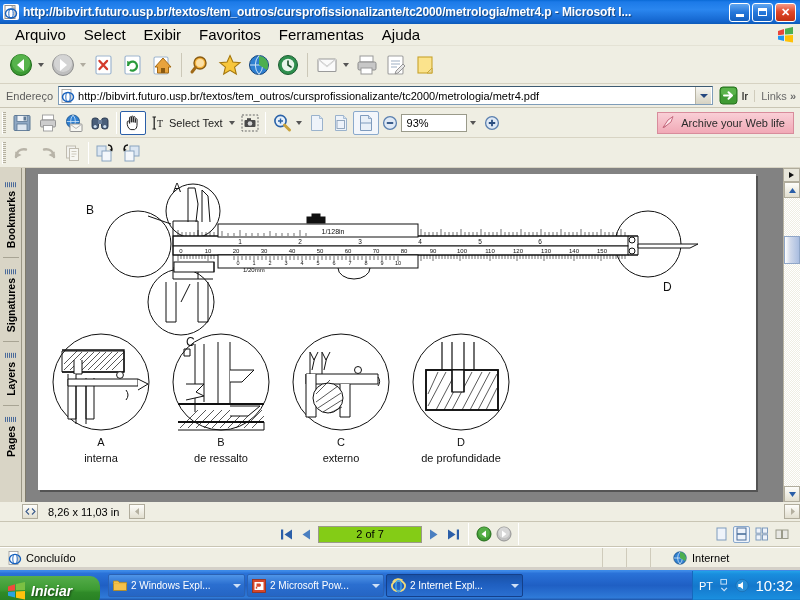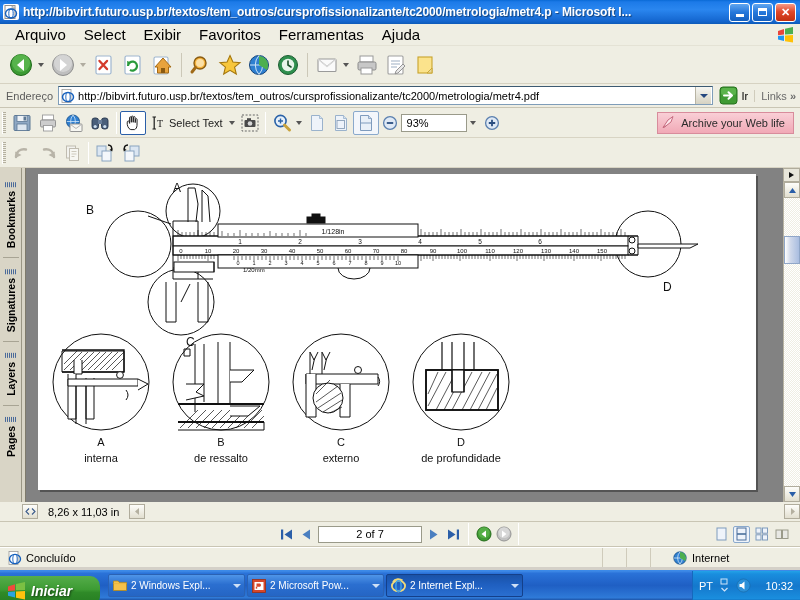--- a/index.html
+++ b/index.html
@@ -226,21 +226,21 @@
 
   
   .pagenav {
     height: 25px; background: #efeee3;
     display: flex; align-items: center; justify-content: center;
     border-bottom: 1px solid #c9c5b4;
     position: relative;
   }
   .nav-grp { display:flex; align-items:center; gap: 3px; }
   .pagefield {
-    width: 104px; height: 17px; background: #ffffff;
+    width: 104px; height: 17px; background: #84cc16;
     border: 1px solid #9a9a8a;
     display: flex; align-items: center; justify-content: center;
     font-size: 11px;
   }
   .layout-grp {
     position: absolute; right: 10px; display: flex; align-items: center; gap: 3px;
   }
   .lbtn { width:17px;height:17px; display:flex;align-items:center;justify-content:center;}
   .lbtn.on { border:1px solid #8aa9cc; background:#eef3fa; border-radius:2px;}
 
@@ -286,21 +286,21 @@
   .task .tlabel { flex:1 1 auto; white-space:nowrap; overflow:hidden; }
   .task .tdd { width:0;height:0;border-left:4px solid transparent;border-right:4px solid transparent;border-top:4px solid #cfe0f6;}
   .tray {
     height: 30px; width: 108px;
     background: linear-gradient(to bottom,#23a3e8 0%,#1a8ede 10%,#1478cc 50%,#1a8ede 92%,#1069b8 100%);
     border-left: 1px solid #1668bd;
     display: flex; align-items: center; gap: 6px;
     padding: 0 7px 0 6px;
     color: #fff; font-size: 11px;
   }
-  .tray .clock { margin-left: auto; font-size: 11px; }
+  .tray .clock { margin-left: auto; font-size: 15px; }
   .pt { font-size: 11px; }
 
   .ico { display:block; }
 </style>
 </head>
 <body>
 
 <div id="app">
 
   <div class="titlebar">

